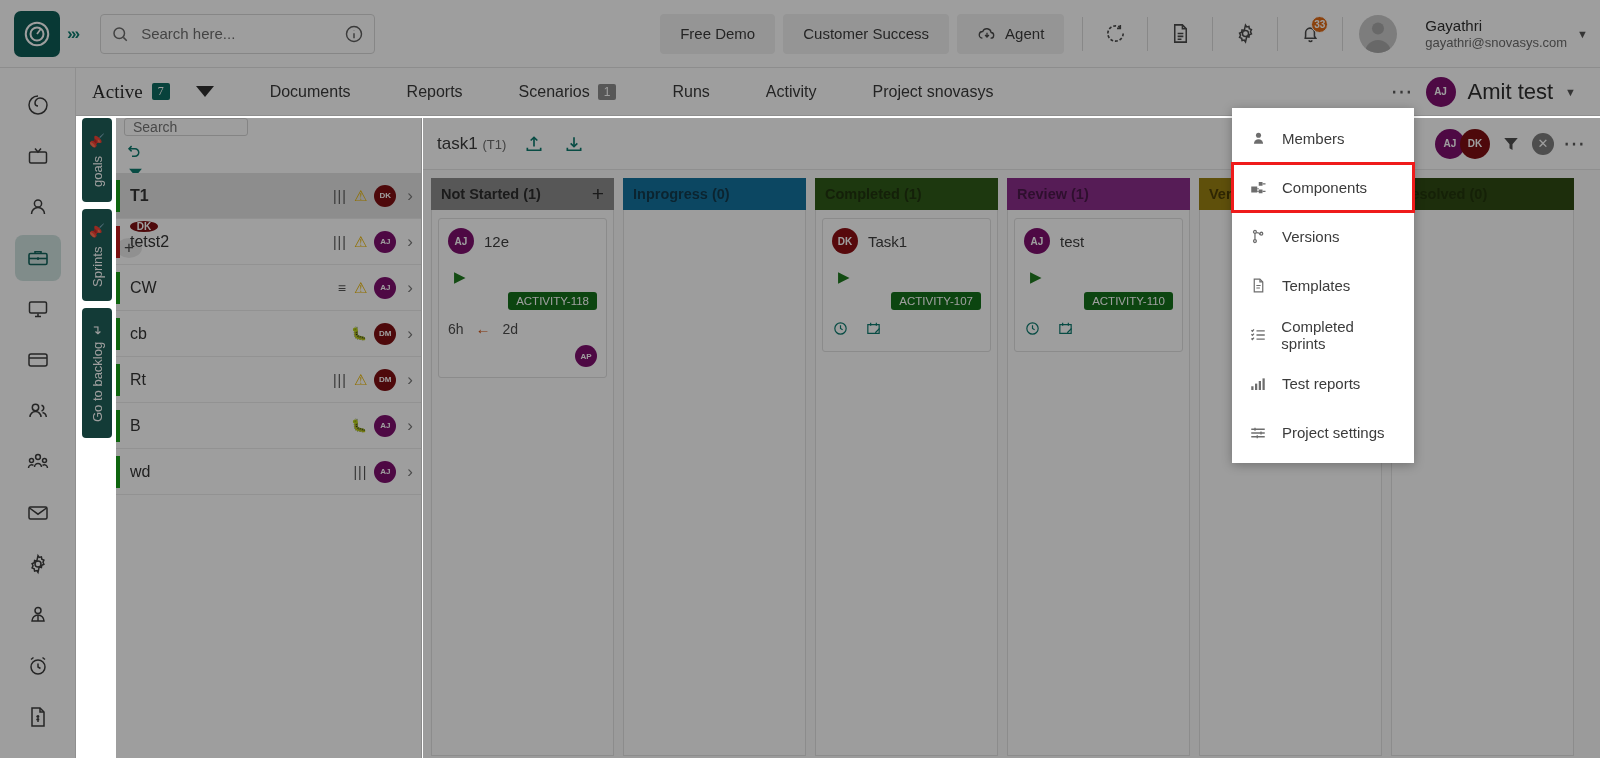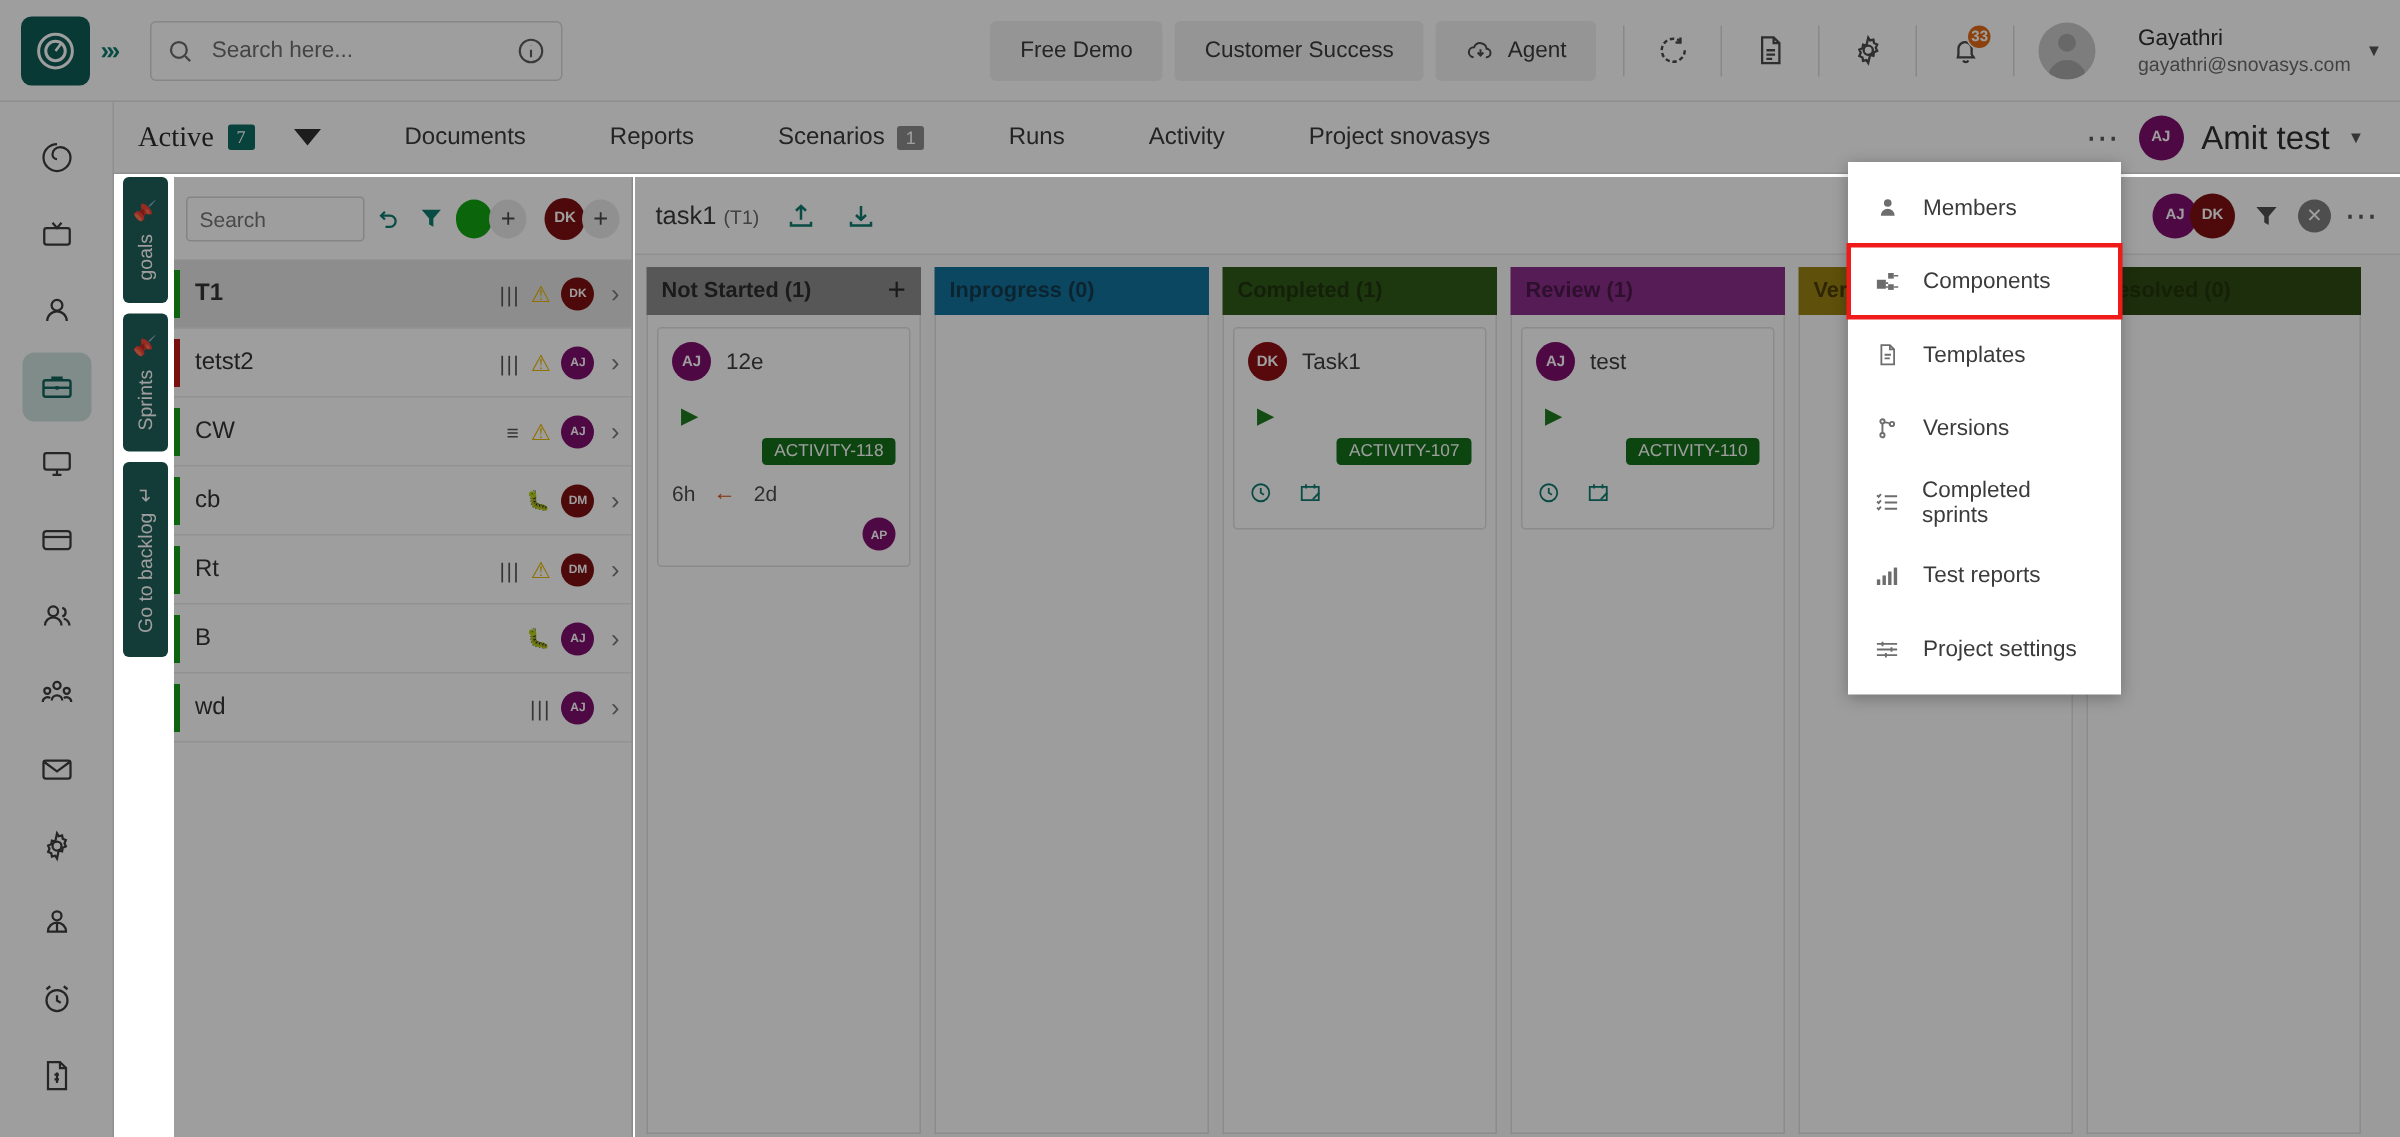--- a/index.html
+++ b/index.html
@@ -91,21 +91,21 @@
   .vtabs { position:absolute; top:118px; left:82px; width:30px; display:flex;flex-direction:column; gap:7px; }
   .vtab {
     writing-mode:vertical-rl; transform:rotate(180deg);
     background:#1f5f58; color:#fff; font-size:13px; border-radius:4px;
     padding:10px 6px; display:flex;align-items:center;justify-content:center; gap:7px; cursor:pointer;
   }
   .panel {
     position:absolute; top:118px; left:116px; width:306px; height:640px;
     background:#fff; border-right:1px solid #dedede;
   }
-  .panel-top { height:55px; display:flex;align-items:center; padding:0 8px; gap:6px; }
+  .panel-top { height:55px; display:flex;align-items:flex-start; padding:0 8px; gap:6px;flex-direction:column; }
   .panel-search { width:124px;height:30px;border:1px solid #d5d5d5;border-radius:3px; display:flex;align-items:center;padding:0 8px;}
   .panel-search input { border:none;outline:none;width:100%;font-size:14px;color:#555;font-family:"Liberation Sans",sans-serif;background:transparent;}
   .mini-ic { width:22px;height:22px;display:flex;align-items:center;justify-content:center;cursor:pointer;}
   .dot-green { width:26px;height:26px;border-radius:50%;background:#12a312; cursor:pointer;}
   .plus-circ { width:26px;height:26px;border-radius:50%;background:#e9e9e9;color:#4a4a4a;display:flex;align-items:center;justify-content:center;font-size:17px;cursor:pointer;margin-left:-8px;}
   .av-circ { width:28px;height:28px;border-radius:50%;display:flex;align-items:center;justify-content:center;color:#fff;font-size:10px;font-weight:700;}
 
   .trow { height:46px; display:flex;align-items:center; border-bottom:1px solid #ececec; padding-right:8px; cursor:pointer; position:relative; }
   .trow.sel { background:#e4e4e4; }
   .tbar { width:4px;height:32px; margin-right:10px; flex:none;}
@@ -655,38 +655,38 @@
             <rect x="13" y="4" width="5" height="5"></rect>
             <rect x="13" y="14" width="5" height="5"></rect>
             <path d="M11 13h2M11 16.5h2" stroke="#6d6d6d" stroke-width="1.4"></path>
             <path d="M18 6.5h4M18 16.5h4" stroke="#6d6d6d" stroke-width="1.4"></path>
           </svg>
         </span>
       <span>Components</span>
     </div>
     <div class="menu-item">
       <span class="m-ic">
-          <svg width="17" height="17" viewBox="0 0 24 24" fill="none" stroke="#6d6d6d" stroke-width="1.7">
-            <path d="M6 3h8l4 4v14H6z"></path>
-            <path d="M14 3v4h4"></path>
-            <path d="M9 12h6M9 15.5h5"></path>
-          </svg>
-        </span>
-      <span>Templates</span>
-    </div>
-    <div class="menu-item">
-      <span class="m-ic">
           <svg width="17" height="17" viewBox="0 0 24 24" fill="none" stroke="#6d6d6d" stroke-width="1.8">
             <circle cx="7" cy="5.5" r="2"></circle>
             <circle cx="7" cy="18.5" r="2"></circle>
             <circle cx="16" cy="8" r="2"></circle>
             <path d="M7 7.5v9M9 6.5c4 0 5 .6 5 3"></path>
           </svg>
         </span>
       <span>Versions</span>
+    </div>
+    <div class="menu-item">
+      <span class="m-ic">
+          <svg width="17" height="17" viewBox="0 0 24 24" fill="none" stroke="#6d6d6d" stroke-width="1.7">
+            <path d="M6 3h8l4 4v14H6z"></path>
+            <path d="M14 3v4h4"></path>
+            <path d="M9 12h6M9 15.5h5"></path>
+          </svg>
+        </span>
+      <span>Templates</span>
     </div>
     <div class="menu-item">
       <span class="m-ic">
           <svg width="18" height="18" viewBox="0 0 24 24" fill="none" stroke="#6d6d6d" stroke-width="1.7">
             <path d="M10 6.5h11M10 12h11M10 17.5h11"></path>
             <path d="M3.2 5.6 4.6 7l2-2.4M3.2 11.1 4.6 12.5l2-2.4M3.2 16.6 4.6 18l2-2.4"></path>
           </svg>
         </span>
       <span>Completed sprints</span>
     </div>

